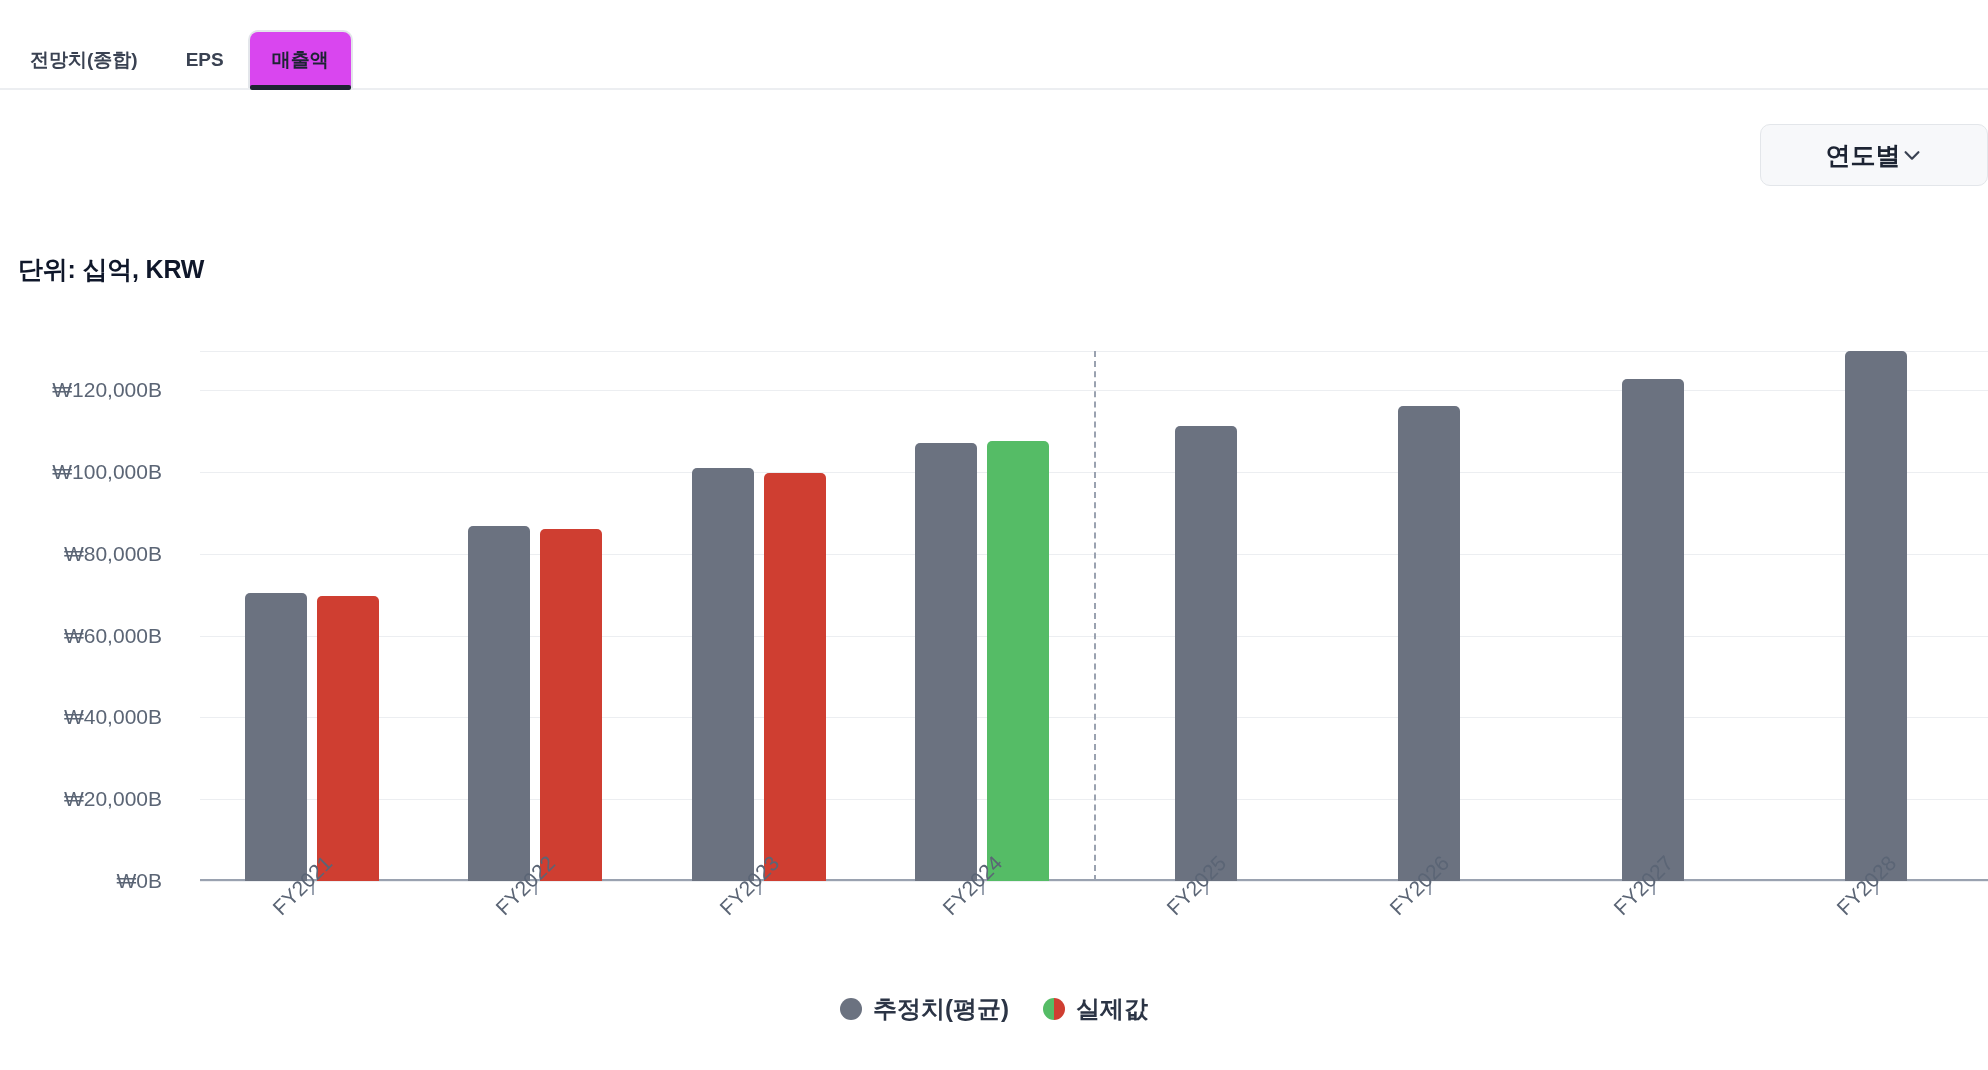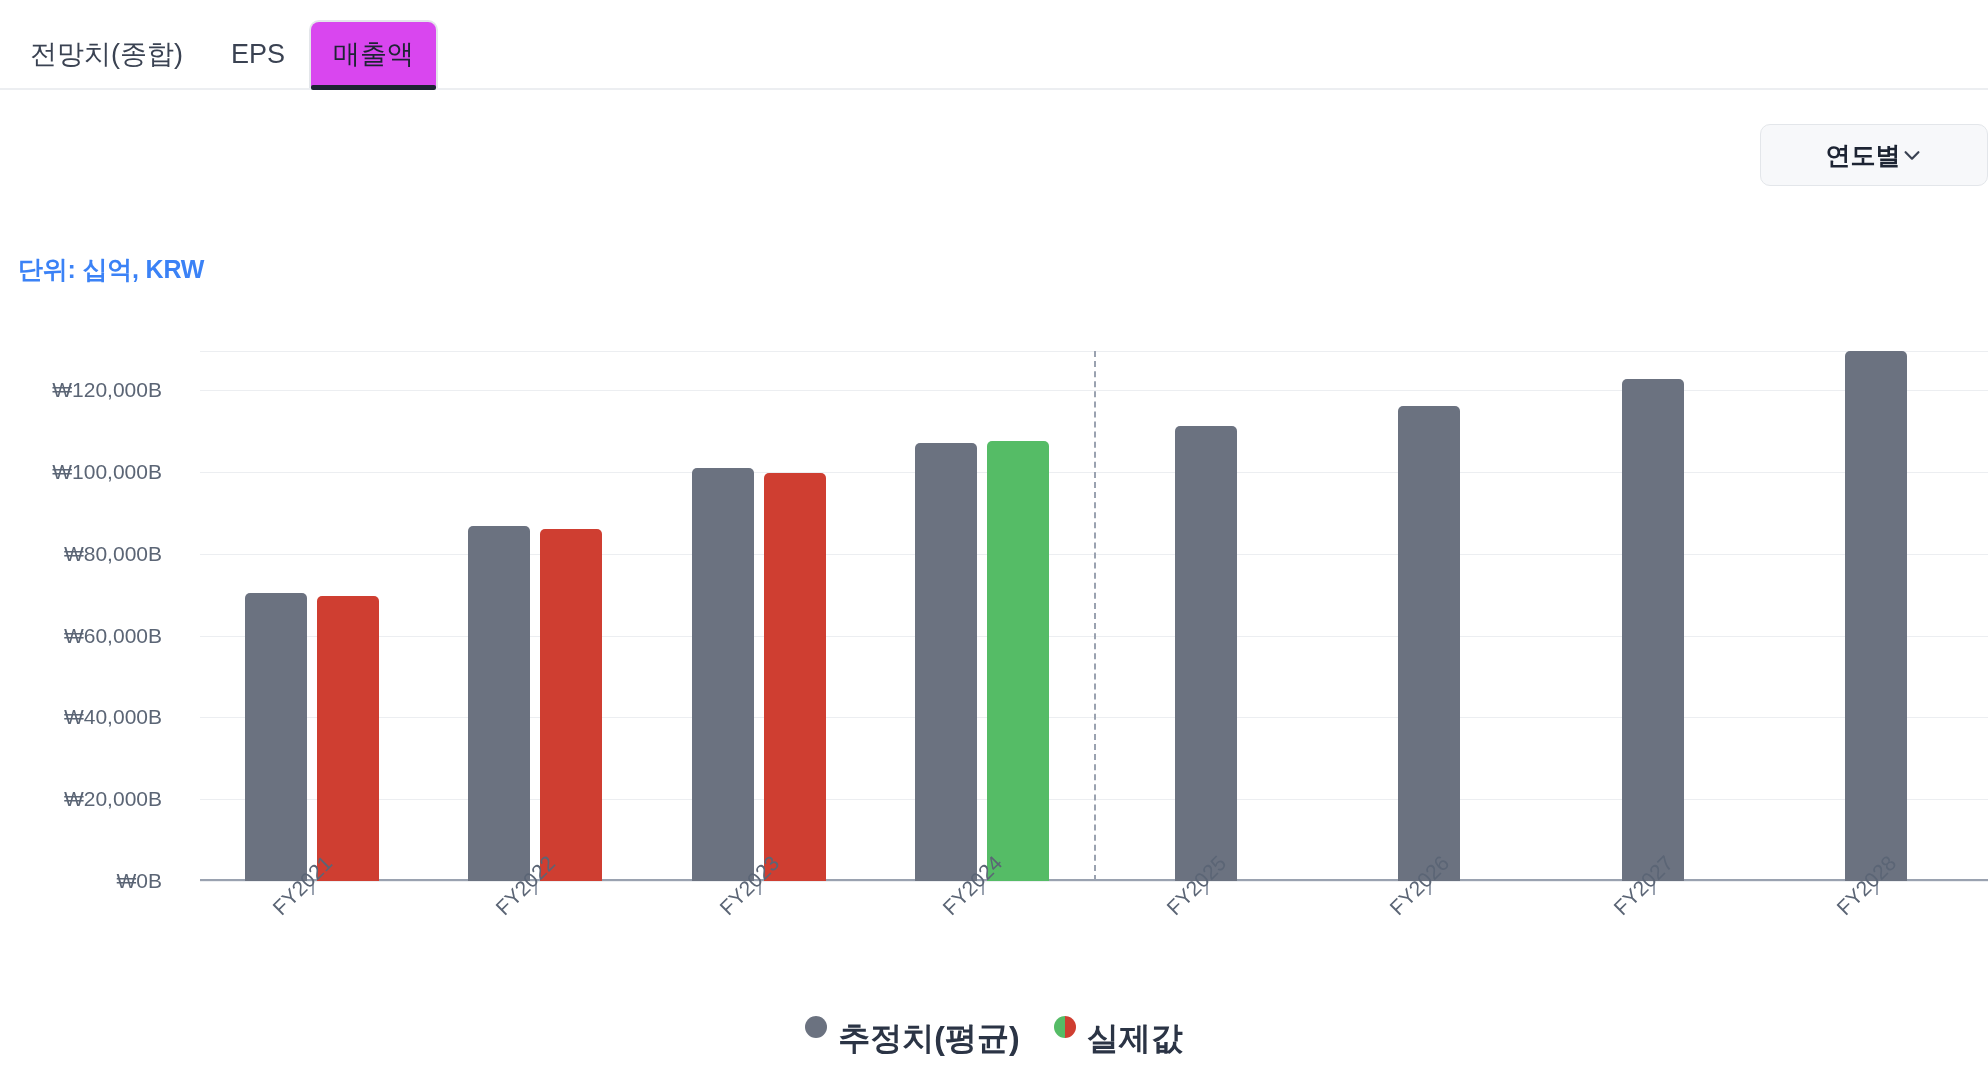--- a/index.html
+++ b/index.html
@@ -26,22 +26,22 @@
     box-sizing: border-box;
   }
   .tabs {
     display: flex;
     align-items: flex-end;
     height: 88px;
     padding-left: 6px;
     box-sizing: border-box;
   }
   .tab {
-    font-size: 27px;
-    font-weight: normal;
+    font-size: 19px;
+    font-weight: bold;
     color: #3a4252;
     padding: 16px 22px 16px 22px;
     line-height: 1.25;
     cursor: pointer;
     background: transparent;
     border: 2px solid transparent;
     border-bottom: none;
     border-radius: 10px 10px 0 0;
     margin-bottom: 0px;
     position: relative;
@@ -90,21 +90,21 @@
     display: block;
   }
 
   
   .unit-caption {
     position: absolute;
     left: 18px;
     top: 253px;
     font-size: 25px;
     font-weight: bold;
-    color: #3b82f6;
+    color: #0f172a;
     letter-spacing: -0.2px;
   }
 
   
   .chart {
     position: absolute;
     left: 0;
     top: 0;
     width: 1988px;
     height: 1070px;
@@ -183,24 +183,23 @@
     align-items: center;
     gap: 34px;
   }
   .legend-item {
     display: flex;
     align-items: center;
     gap: 11px;
     cursor: pointer;
   }
   .legend-item .txt {
-    font-size: 32px;
+    font-size: 24px;
     font-weight: bold;
     color: #2b3445;
-    margin-top: 24px;
   }
   .dot {
     width: 22px;
     height: 22px;
     border-radius: 50%;
     display: inline-block;
   }
   .dot-split {
     width: 22px;
     height: 22px;

